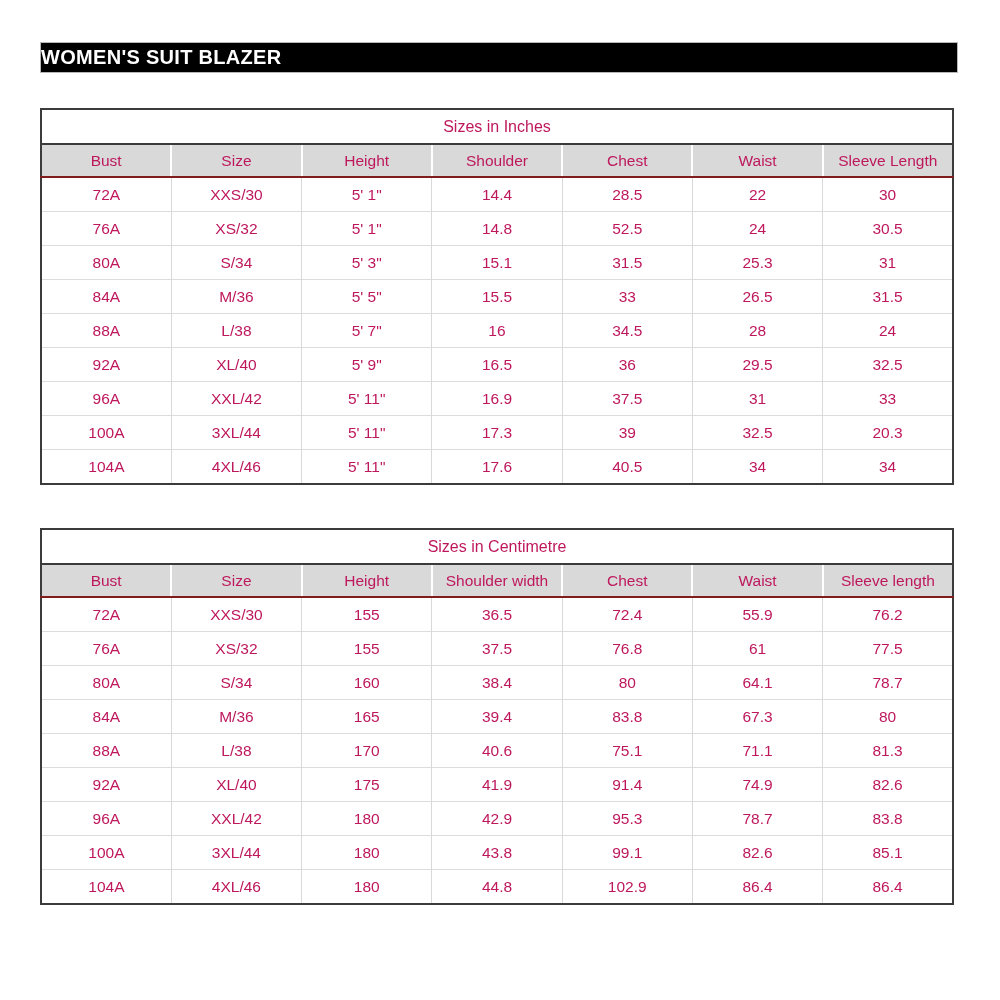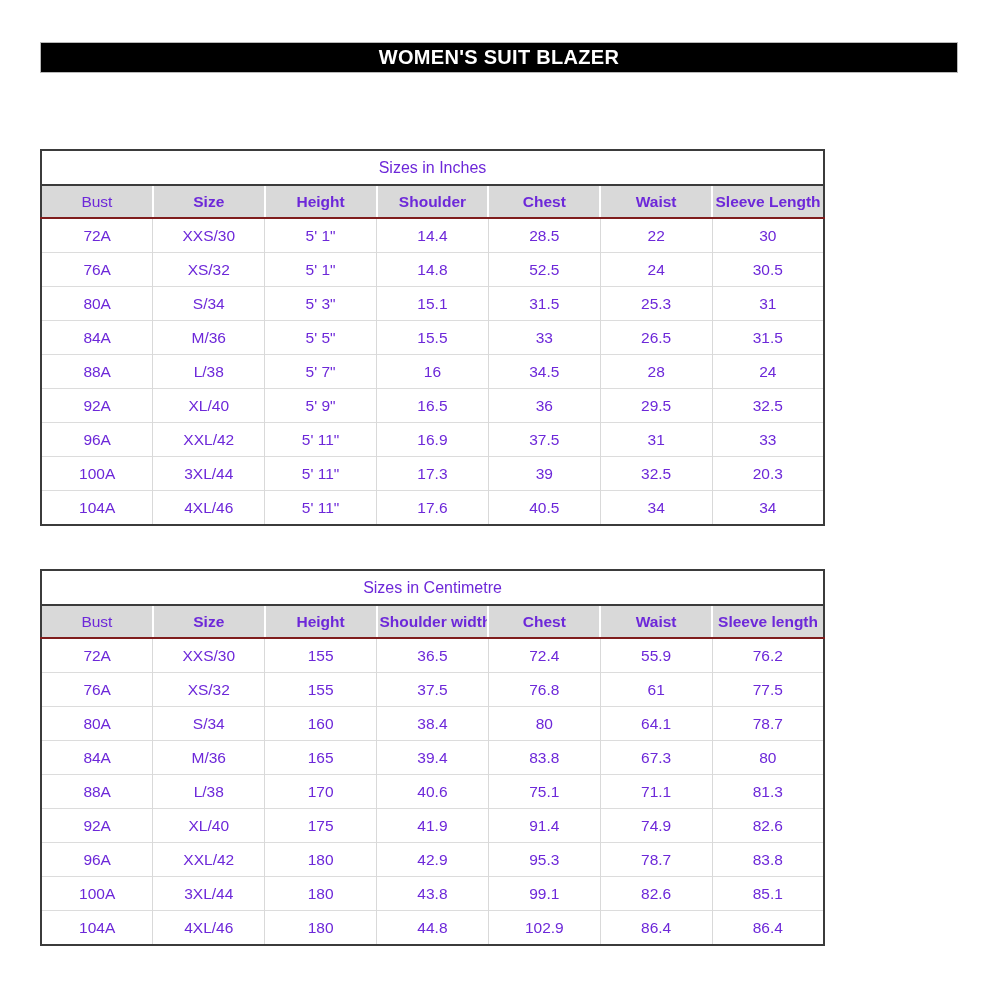--- a/index.html
+++ b/index.html
@@ -20,35 +20,34 @@
     left: 40px;
     top: 42px;
     width: 918px;
     height: 31px;
     box-sizing: border-box;
     background: #000000;
     border: 1px solid #b8b8b8;
     color: #ffffff;
     display: flex;
     align-items: center;
-    justify-content: center;
+    justify-content: flex-start;
     font-size: 20px;
     font-weight: bold;
     letter-spacing: 0.3px;
   }
   .size-table {
     position: absolute;
     left: 40px;
-    width: 785px;
+    width: 914px;
     border-collapse: collapse;
     table-layout: fixed;
     border: 2px solid #3b3b3b;
     font-size: 15.5px;
-    color: #6d28d9;
-    margin-top: 41px;
+    color: #be185d;
   }
   .size-table.inches { top: 108px; }
   .size-table.cm     { top: 528px; padding-left: 36px; }
 
   .size-table th, .size-table td {
     text-align: center;
     vertical-align: middle;
     font-weight: normal;
     padding: 0 2px;
     overflow: hidden;
@@ -60,21 +59,20 @@
     border-bottom: 2px solid #3b3b3b;
     font-size: 16px;
   }
   .size-table thead tr.columns th {
     height: 31px;
     background: #d9d9d9;
     border-bottom: 2px solid #7f1d1d;
   }
   .size-table thead tr.columns th + th {
     border-left: 2px solid #ffffff;
-    font-weight: bold;
   }
   .size-table tbody td {
     height: 33px;
     background: #ffffff;
   }
   .size-table tbody td + td {
     border-left: 1px solid #d9d9d9;
   }
   .size-table tbody tr + tr td {
     border-top: 1px solid #dcdcdc;

